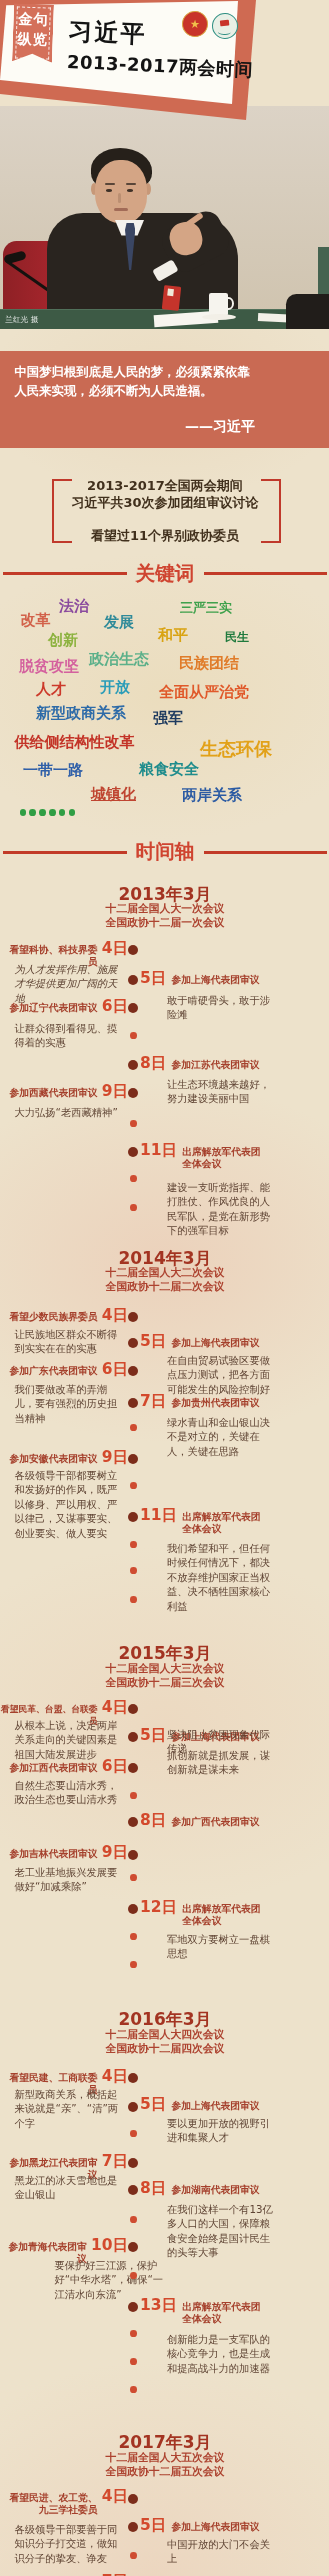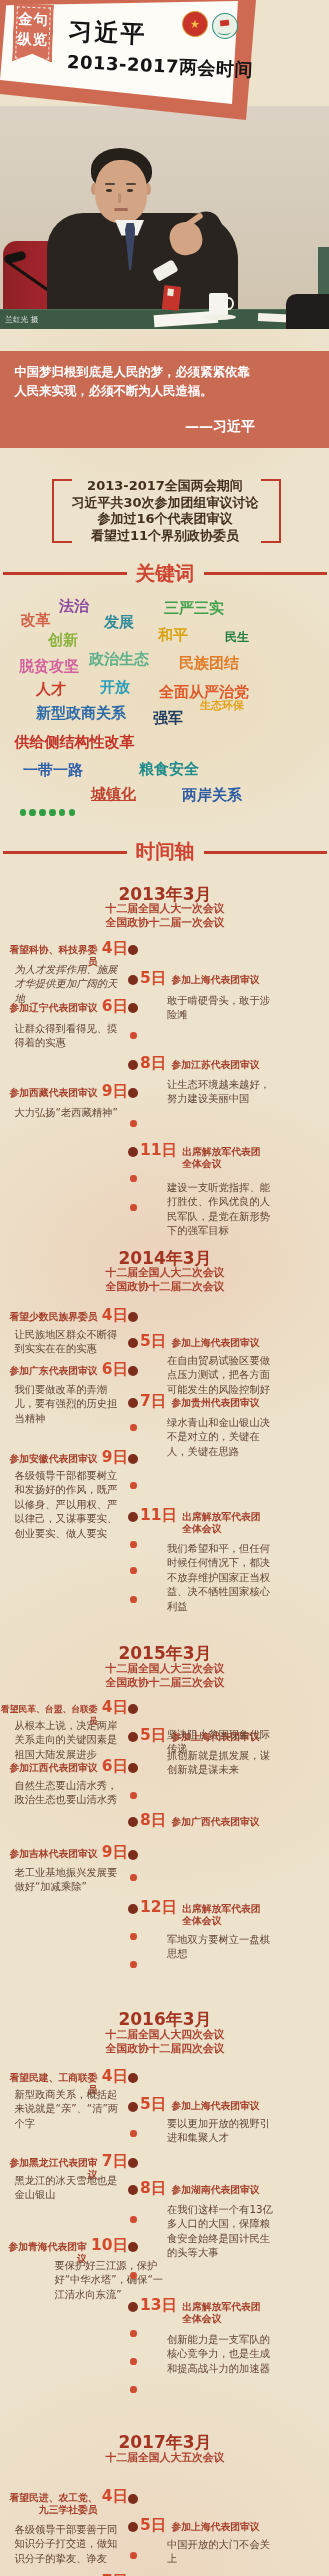--- a/index.html
+++ b/index.html
@@ -167,44 +167,43 @@
 
   <div class="abs quote-band">
     <div class="quote-text">中国梦归根到底是人民的梦，必须紧紧依靠人民来实现，必须不断为人民造福。</div>
     <div class="quote-attr">——习近平</div>
   </div>
 
   <div class="abs bracket l"></div>
   <div class="abs bracket r"></div>
   <div class="abs intro-line" style="top:478px;">2013-2017全国两会期间</div>
   <div class="abs intro-line" style="top:495px;">习近平共30次参加团组审议讨论</div>
-  <div class="abs intro-line" style="top:511px;">参加过16个代表团审议</div>
   <div class="abs intro-line" style="top:528px;">看望过11个界别政协委员</div>
 
   <div class="abs sec-h" style="top:563px;">关键词</div>
   <div class="abs sec-line" style="left:2.6px;top:572px;width:124px;"></div>
   <div class="abs sec-line" style="left:204px;top:572px;width:123px;"></div>
   <div id="kw-cloud">
       <div class="kw" style="left: 59px; top: 597px; font-size: 15px; color: rgb(138, 74, 158);">法治</div>
       <div class="kw" style="left: 20.6px; top: 611px; font-size: 15px; color: rgb(210, 98, 74);">改革</div>
       <div class="kw" style="left: 104px; top: 613px; font-size: 15px; color: rgb(47, 138, 153);">发展</div>
-      <div class="kw" style="left: 164px; top: 599px; font-size: 15px; color: rgb(63, 161, 76); text-align: center;">三严三实</div>
+      <div class="kw" style="left: 180px; top: 599px; font-size: 13px; color: rgb(63, 161, 76); text-align: center;">三严三实</div>
       <div class="kw" style="left: 48px; top: 631px; font-size: 15px; color: rgb(140, 178, 63);">创新</div>
       <div class="kw" style="left: 158px; top: 626px; font-size: 15px; color: rgb(217, 163, 18);">和平</div>
       <div class="kw" style="left: 225px; top: 629px; font-size: 12px; color: rgb(31, 122, 61);">民生</div>
       <div class="kw" style="left: 89px; top: 650px; font-size: 15px; color: rgb(92, 176, 138);">政治生态</div>
       <div class="kw" style="left: 19px; top: 657px; font-size: 15px; color: rgb(212, 97, 158);">脱贫攻坚</div>
       <div class="kw" style="left: 179px; top: 654px; font-size: 15px; color: rgb(224, 124, 42);">民族团结</div>
       <div class="kw" style="left: 36px; top: 680px; font-size: 15px; color: rgb(204, 57, 42);">人才</div>
       <div class="kw" style="left: 100px; top: 678px; font-size: 15px; color: rgb(42, 156, 184);">开放</div>
       <div class="kw" style="left: 159px; top: 683px; font-size: 15px; color: rgb(224, 89, 42);">全面从严治党</div>
       <div class="kw" style="left: 36px; top: 704px; font-size: 15px; color: rgb(46, 107, 168);">新型政商关系</div>
       <div class="kw" style="left: 153px; top: 709px; font-size: 15px; color: rgb(29, 58, 95);">强军</div>
       <div class="kw" style="left: 14.4px; top: 733px; font-size: 15px; color: rgb(195, 51, 39);">供给侧结构性改革</div>
-      <div class="kw" style="left: 200px; top: 698px; font-size: 11px; color: rgb(226, 161, 24);">生态环保</div>
+      <div class="kw" style="left: 200px; top: 737px; font-size: 18px; color: rgb(226, 161, 24);">生态环保</div>
       <div class="kw" style="left: 23px; top: 761px; font-size: 15px; color: rgb(47, 95, 168);">一带一路</div>
       <div class="kw" style="left: 139px; top: 760px; font-size: 15px; color: rgb(31, 140, 140);">粮食安全</div>
       <div class="kw" style="left: 91px; top: 785px; font-size: 15px; color: rgb(191, 69, 49); text-decoration: underline;">城镇化</div>
       <div class="kw" style="left: 182px; top: 786px; font-size: 15px; color: rgb(44, 91, 163); text-align: right;">两岸关系</div>
       <div class="gdots" style="left: 19.6px; top: 809px;">
         <span class="gdot" style="background: rgb(47, 158, 68);"></span>
         <span class="gdot" style="background: rgb(47, 158, 68);"></span>
         <span class="gdot" style="background: rgb(47, 158, 68);"></span>
         <span class="gdot" style="background: rgb(47, 158, 68);"></span>
         <span class="gdot" style="background: rgb(47, 158, 68);"></span>
@@ -399,20 +398,21 @@
       <div class="equote R" style="top: 2332px;">创新能力是一支军队的核心竞争力，也是生成和提高战斗力的加速器</div>
       <div class="smalldot" style="top: 2130px;"></div>
       <div class="smalldot" style="top: 2216px;"></div>
       <div class="smalldot" style="top: 2272px;"></div>
       <div class="smalldot" style="top: 2330px;"></div>
       <div class="smalldot" style="top: 2358px;"></div>
       <div class="smalldot" style="top: 2386px;"></div>
       <div class="abs year-label" style="top: 2433px;">2017年3月</div>
       <div class="abs year-meetings" style="top: 2451px;">
         <div>十二届全国人大五次会议</div>
+        <div>全国政协十二届五次会议</div>
       </div>
       <div class="bigdot" style="top: 2494px;"></div>
       <div class="ev-head L" style="top: 2488px;">
         <span class="etitle">看望民进、农工党、
 九三学社委员</span>
         <span class="eday">4日</span>
       </div>
       <div class="equote L" style="top: 2522px;">各级领导干部要善于同知识分子打交道，做知识分子的挚友、诤友</div>
       <div class="bigdot" style="top: 2522px;"></div>
       <div class="ev-head R" style="top: 2517px;">

